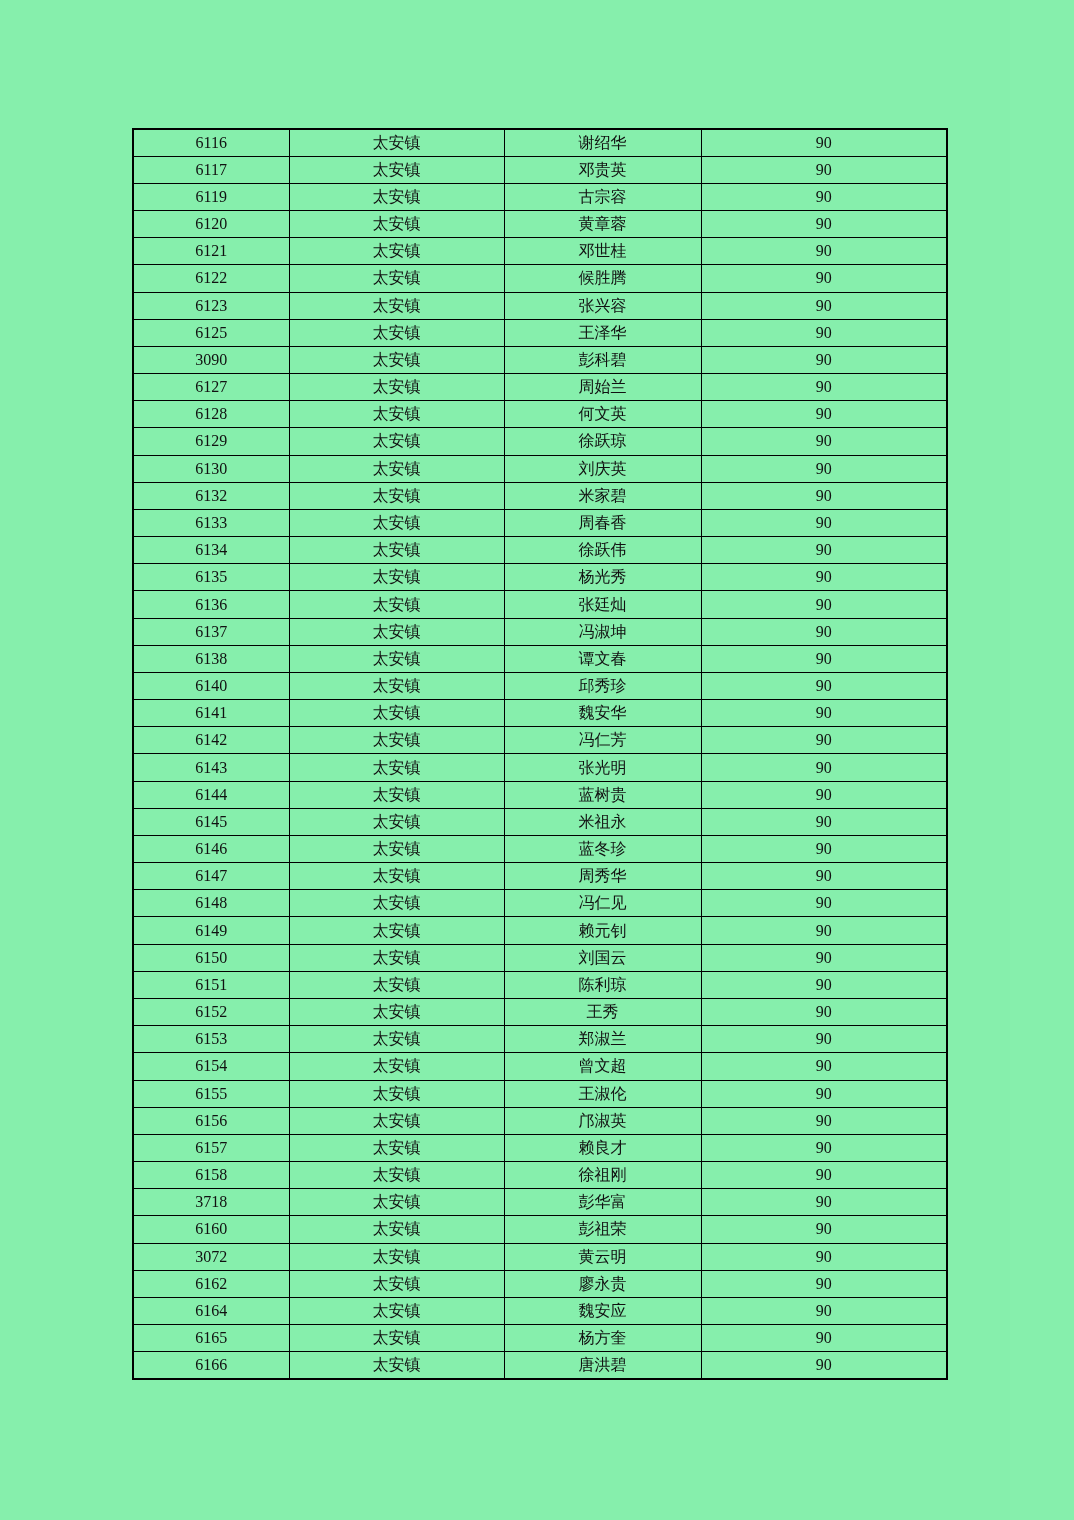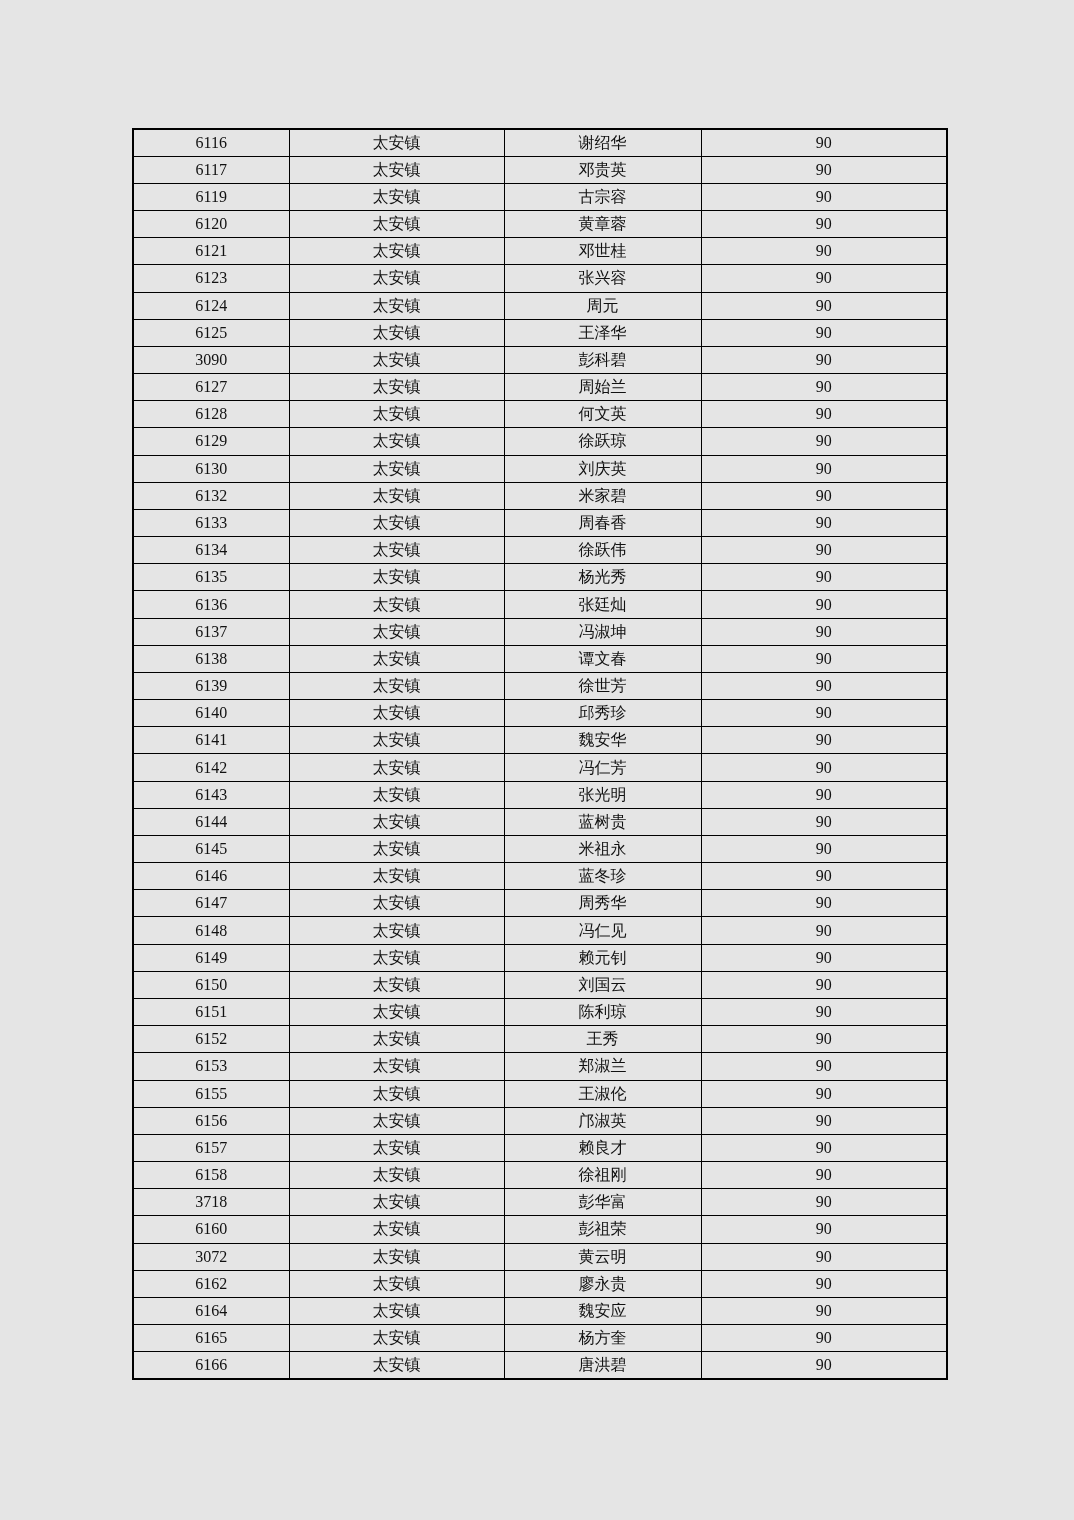--- a/index.html
+++ b/index.html
@@ -4,21 +4,21 @@
 <style>
   html, body {
     margin: 0;
     padding: 0;
     background: #ffffff;
   }
   .page {
     position: relative;
     width: 1074px;
     height: 1520px;
-    background: #e5e5e5;
+    background: #86efac;
     overflow: hidden;
     font-family: "Liberation Serif", "DejaVu Serif", serif;
     color: #111111;
   }
   table.score-table {
     position: absolute;
     left: 132px;
     top: 128px;
     width: 814px;
     height: 1252px;
@@ -80,32 +80,32 @@
           <td>黄章蓉</td>
           <td>90</td>
         </tr>
         <tr>
           <td>6121</td>
           <td>太安镇</td>
           <td>邓世桂</td>
           <td>90</td>
         </tr>
         <tr>
+          <td>6122</td>
+          <td>太安镇</td>
+          <td>候胜腾</td>
+          <td>90</td>
+        </tr>
+        <tr>
           <td>6123</td>
           <td>太安镇</td>
           <td>张兴容</td>
           <td>90</td>
         </tr>
         <tr>
-          <td>6124</td>
-          <td>太安镇</td>
-          <td>周元</td>
-          <td>90</td>
-        </tr>
-        <tr>
           <td>6125</td>
           <td>太安镇</td>
           <td>王泽华</td>
           <td>90</td>
         </tr>
         <tr>
           <td>3090</td>
           <td>太安镇</td>
           <td>彭科碧</td>
           <td>90</td>
@@ -170,26 +170,20 @@
           <td>冯淑坤</td>
           <td>90</td>
         </tr>
         <tr>
           <td>6138</td>
           <td>太安镇</td>
           <td>谭文春</td>
           <td>90</td>
         </tr>
         <tr>
-          <td>6139</td>
-          <td>太安镇</td>
-          <td>徐世芳</td>
-          <td>90</td>
-        </tr>
-        <tr>
           <td>6140</td>
           <td>太安镇</td>
           <td>邱秀珍</td>
           <td>90</td>
         </tr>
         <tr>
           <td>6141</td>
           <td>太安镇</td>
           <td>魏安华</td>
           <td>90</td>
@@ -257,20 +251,26 @@
         <tr>
           <td>6152</td>
           <td>太安镇</td>
           <td>王秀</td>
           <td>90</td>
         </tr>
         <tr>
           <td>6153</td>
           <td>太安镇</td>
           <td>郑淑兰</td>
+          <td>90</td>
+        </tr>
+        <tr>
+          <td>6154</td>
+          <td>太安镇</td>
+          <td>曾文超</td>
           <td>90</td>
         </tr>
         <tr>
           <td>6155</td>
           <td>太安镇</td>
           <td>王淑伦</td>
           <td>90</td>
         </tr>
         <tr>
           <td>6156</td>

